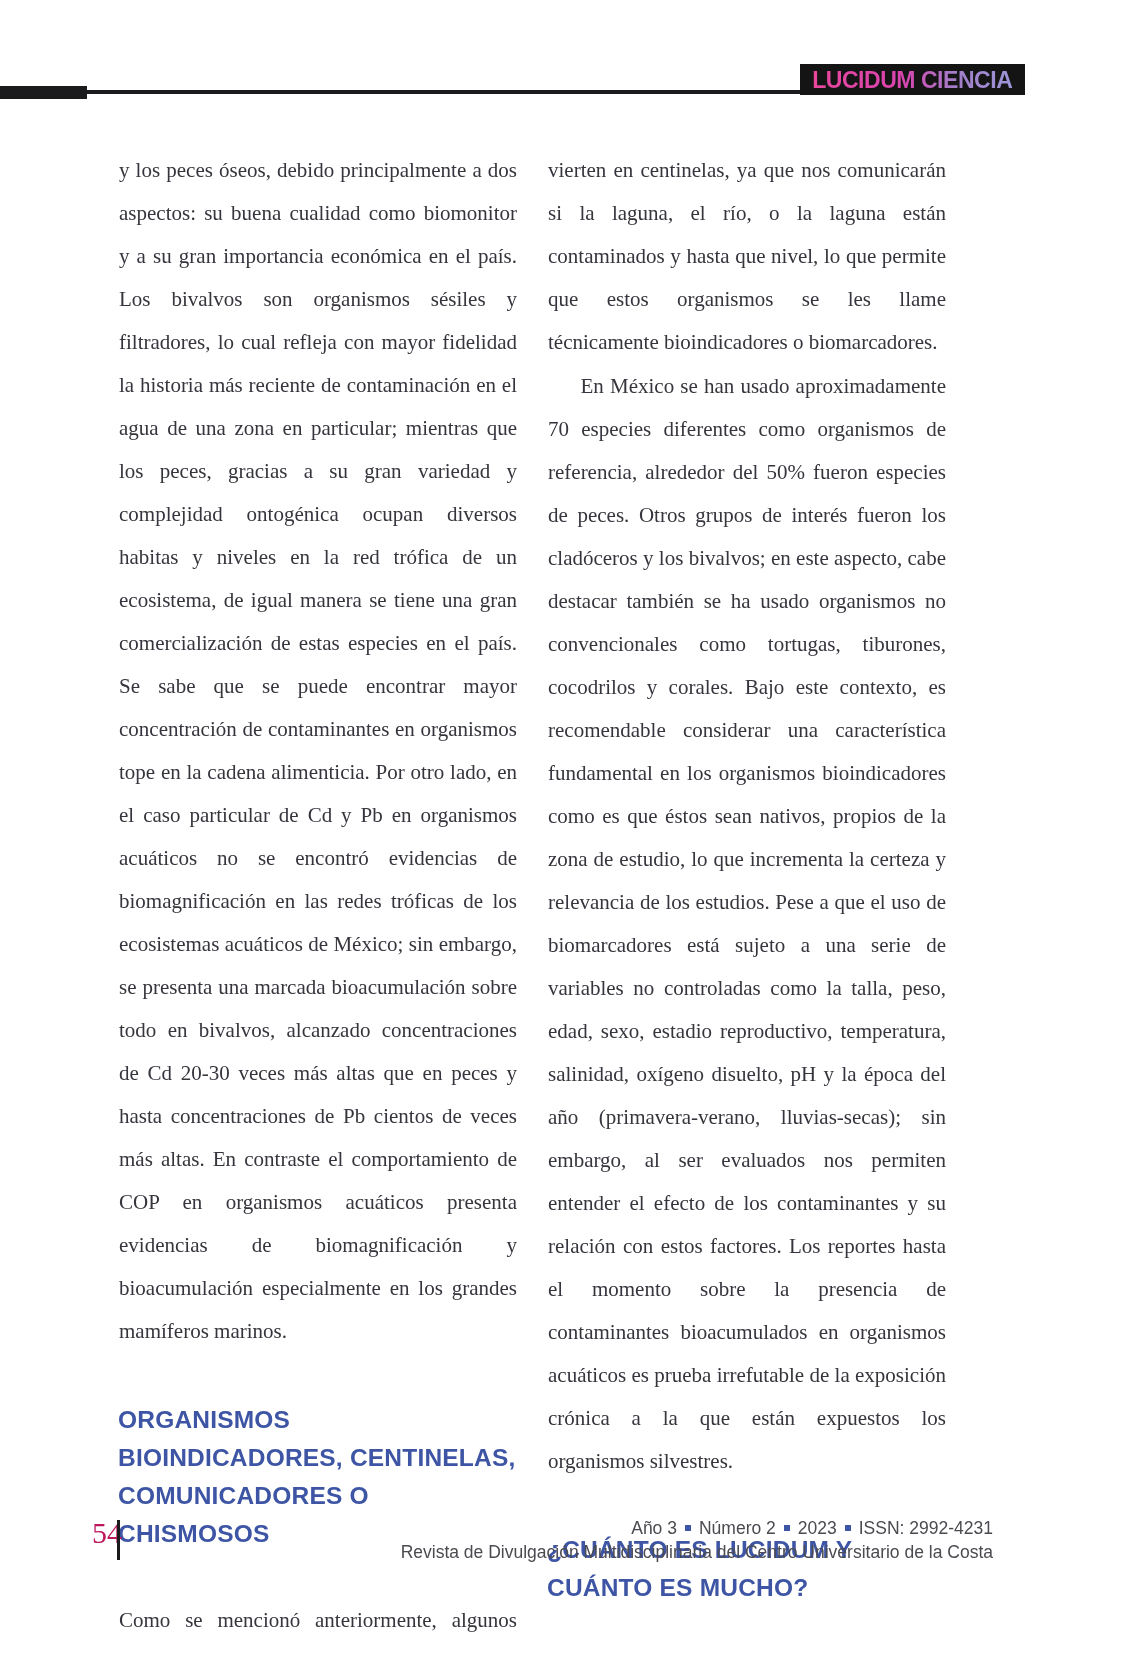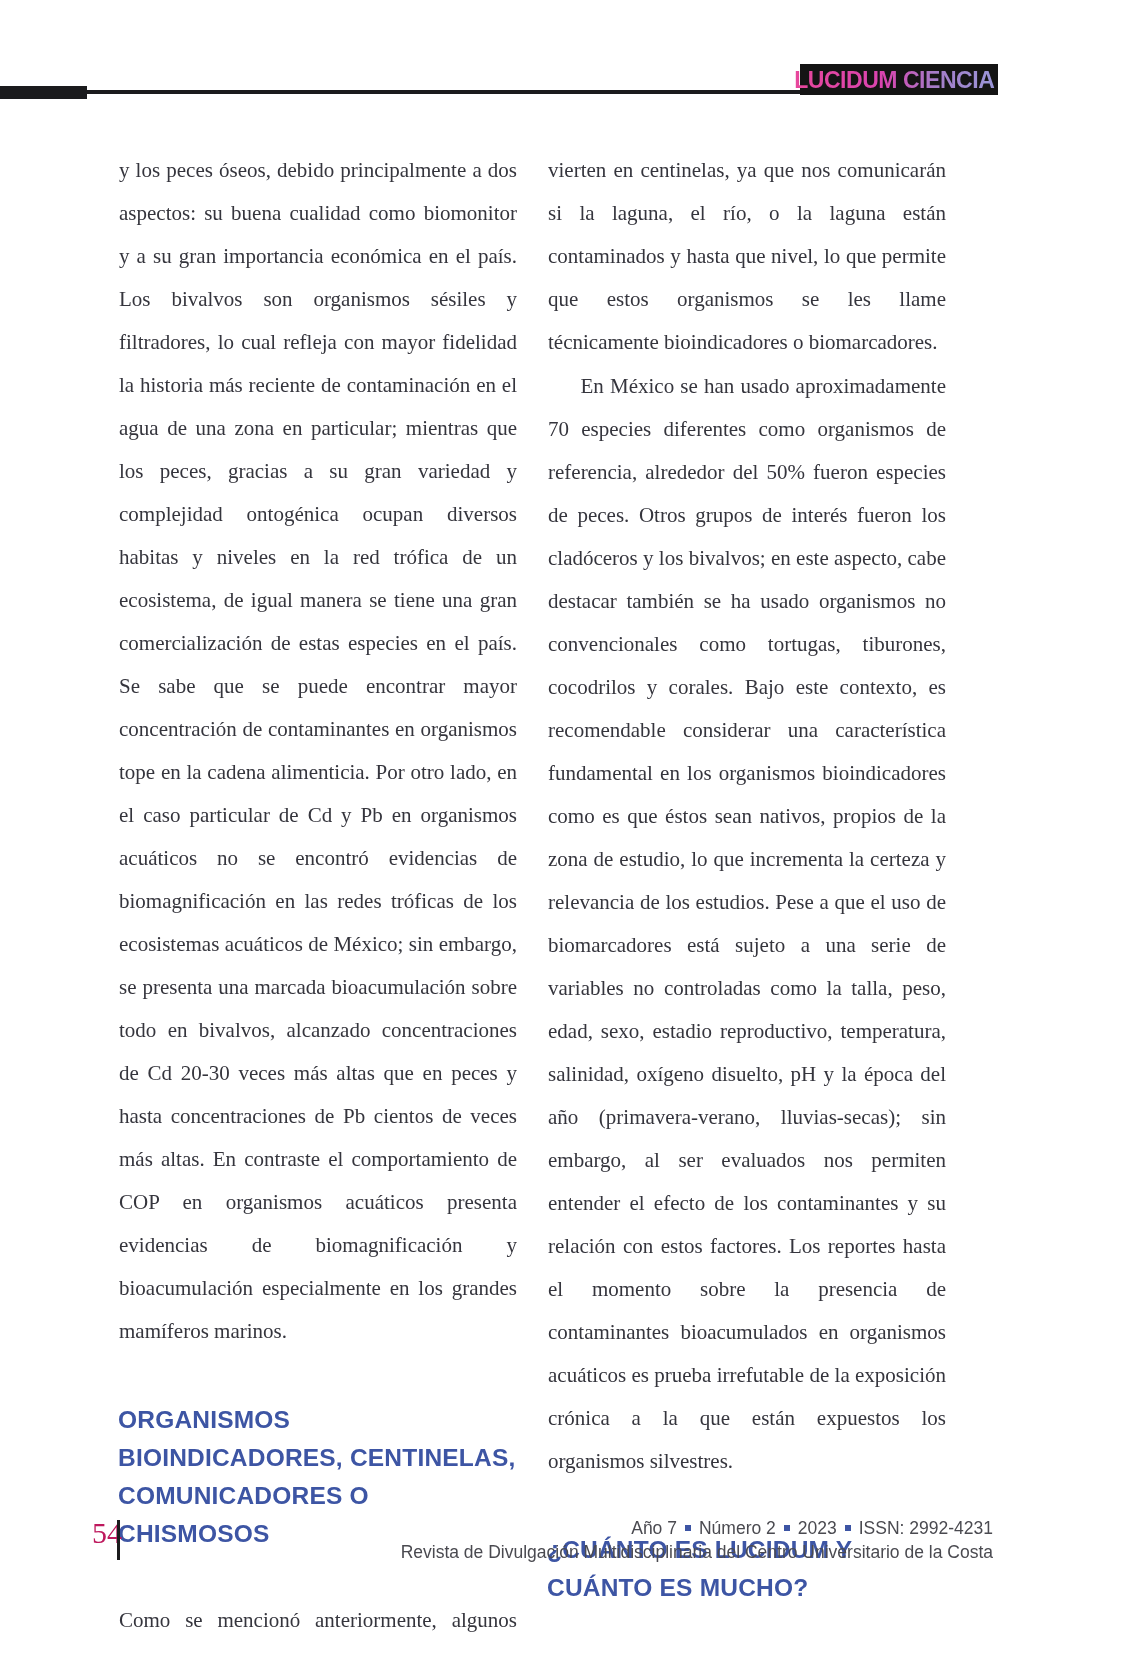--- a/index.html
+++ b/index.html
@@ -15,23 +15,23 @@
   
   .rule-thick{
     position:absolute;left:0;top:86px;width:87px;height:13px;
     background:#1b1b1d;
   }
   .rule-thin{
     position:absolute;left:87px;top:90px;width:715px;height:4px;
     background:#1b1b1d;
   }
   .logo-box{
-    position:absolute;left:800px;top:64px;width:198px;height:31px;
+    position:absolute;left:800px;top:64px;width:225px;height:31px;
     background:#141414;
-    display:flex;align-items:center;justify-content:flex-end;
+    display:flex;align-items:center;justify-content:center;
   }
   .logo-text{
     font-family:"Liberation Sans","DejaVu Sans",sans-serif;
     font-weight:bold;
     font-size:24px;
     letter-spacing:-0.5px;
     transform:scaleX(0.96);
     background:linear-gradient(90deg,#e8479c 0%,#d944b0 45%,#a57cc8 70%,#9a96d8 100%);
     -webkit-background-clip:text;
     background-clip:text;
@@ -115,18 +115,18 @@
     <p class="body-par indented">En México se han usado aproximadamente 70 especies diferentes como organismos de referencia, alrededor del 50% fueron especies de peces. Otros grupos de interés fueron los cladóceros y los bivalvos; en este aspecto, cabe destacar también se ha usado organismos no convencionales como tortugas, tiburones, cocodrilos y corales. Bajo este contexto, es recomendable considerar una característica fundamental en los organismos bioindicadores como es que éstos sean nativos, propios de la zona de estudio, lo que incrementa la certeza y relevancia de los estudios. Pese a que el uso de biomarcadores está sujeto a una serie de variables no controladas como la talla, peso, edad, sexo, estadio reproductivo, temperatura, salinidad, oxígeno disuelto, pH y la época del año (primavera-verano, lluvias-secas); sin embargo, al ser evaluados nos permiten entender el efecto de los contaminantes y su relación con estos factores. Los reportes hasta el momento sobre la presencia de contaminantes bioacumulados en organismos acuáticos es prueba irrefutable de la exposición crónica a la que están expuestos los organismos silvestres.</p>
     <h2 class="section-heading narrow">¿CUÁNTO ES LUCIDUM Y CUÁNTO ES MUCHO?</h2>
     <p class="body-par">La bioacumulación de contaminantes en los organismos puede generar enfermedades, falla de órganos, estrés o la muerte si las concentraciones son muy altas. Para saber cuánta concentración de estos contaminantes se en-</p>
   </div>
 
   <div class="page-number">54</div>
   <div class="page-number-bar"></div>
 
   <div class="footer-info">
     <div>
-      <span>Año 7</span><span class="sq"></span><span>Número 2</span><span class="sq"></span><span>2023</span><span class="sq"></span><span>ISSN: 2992-4231</span>
+      <span>Año 3</span><span class="sq"></span><span>Número 2</span><span class="sq"></span><span>2023</span><span class="sq"></span><span>ISSN: 2992-4231</span>
     </div>
     <div>Revista de Divulgación Multidisciplinaria del Centro Universitario de la Costa</div>
   </div>
 
 </div>
 
 </body></html>

